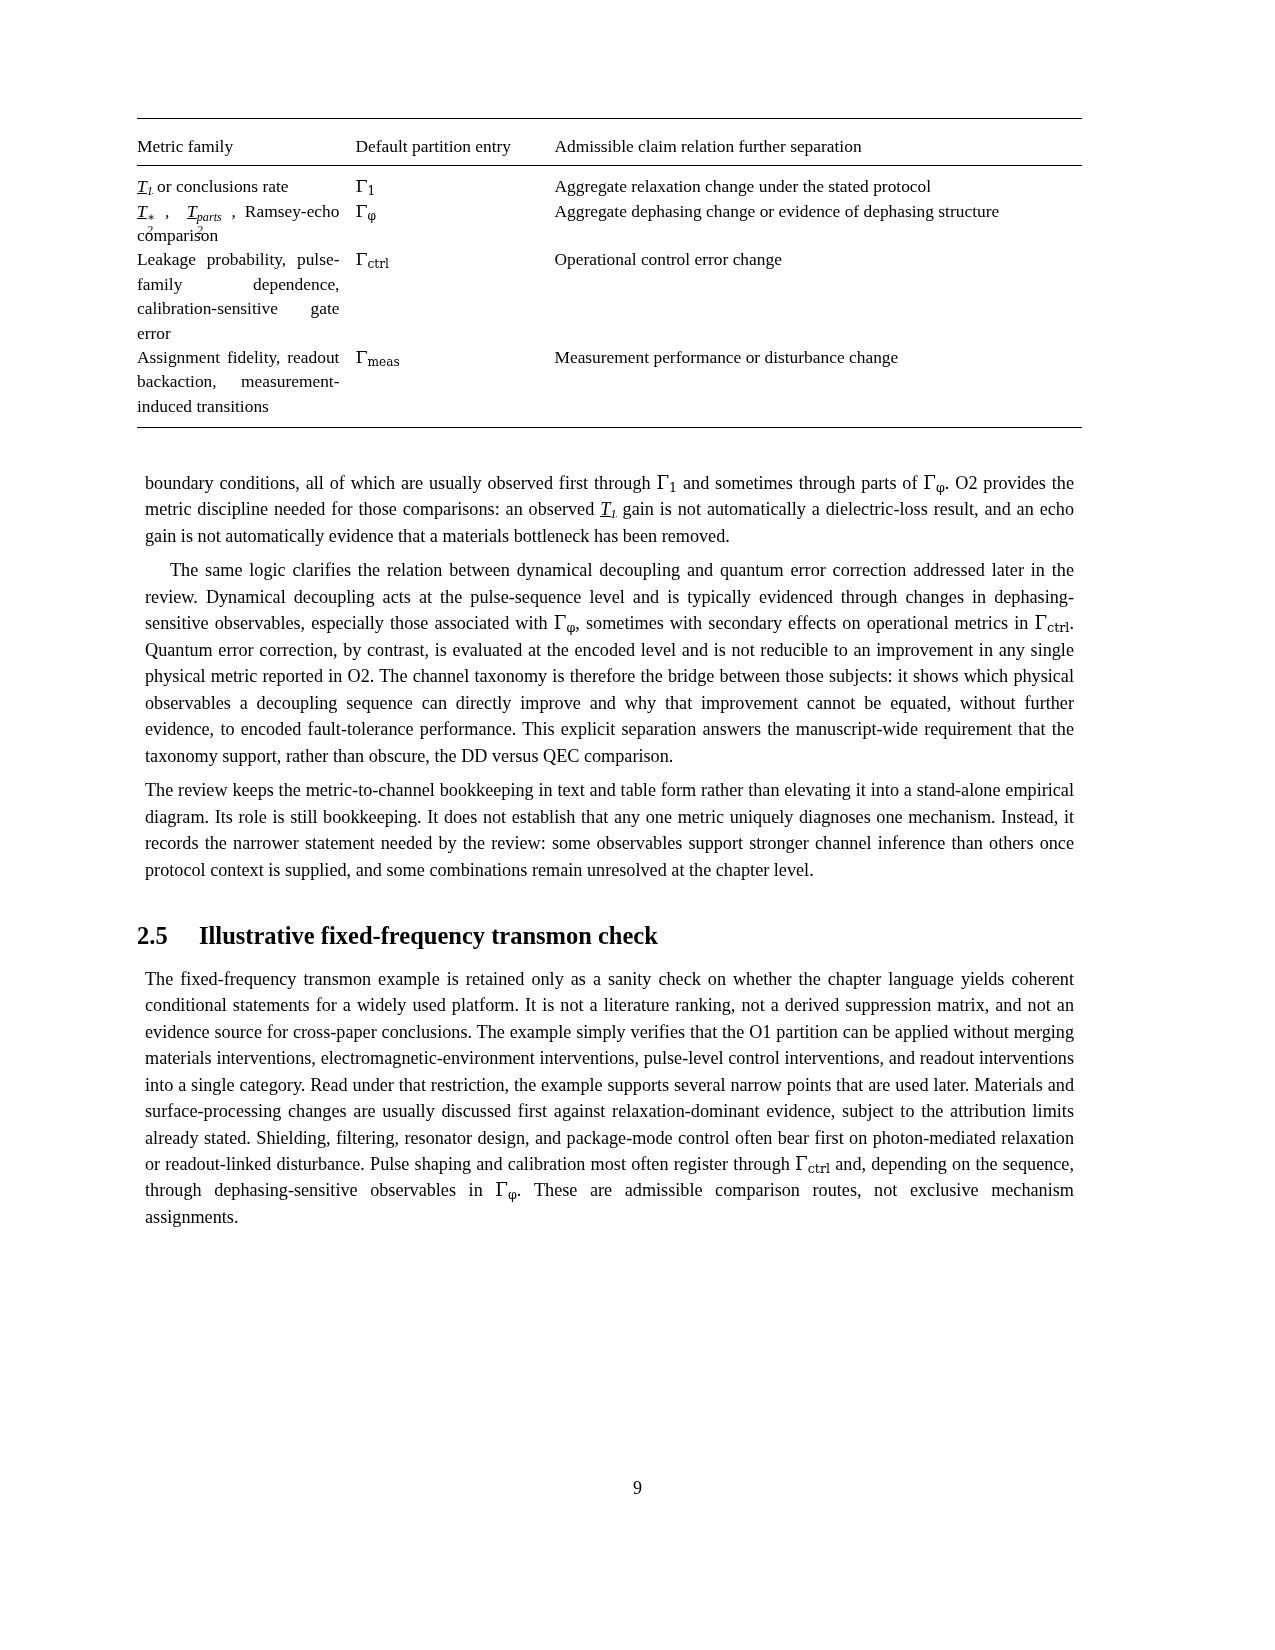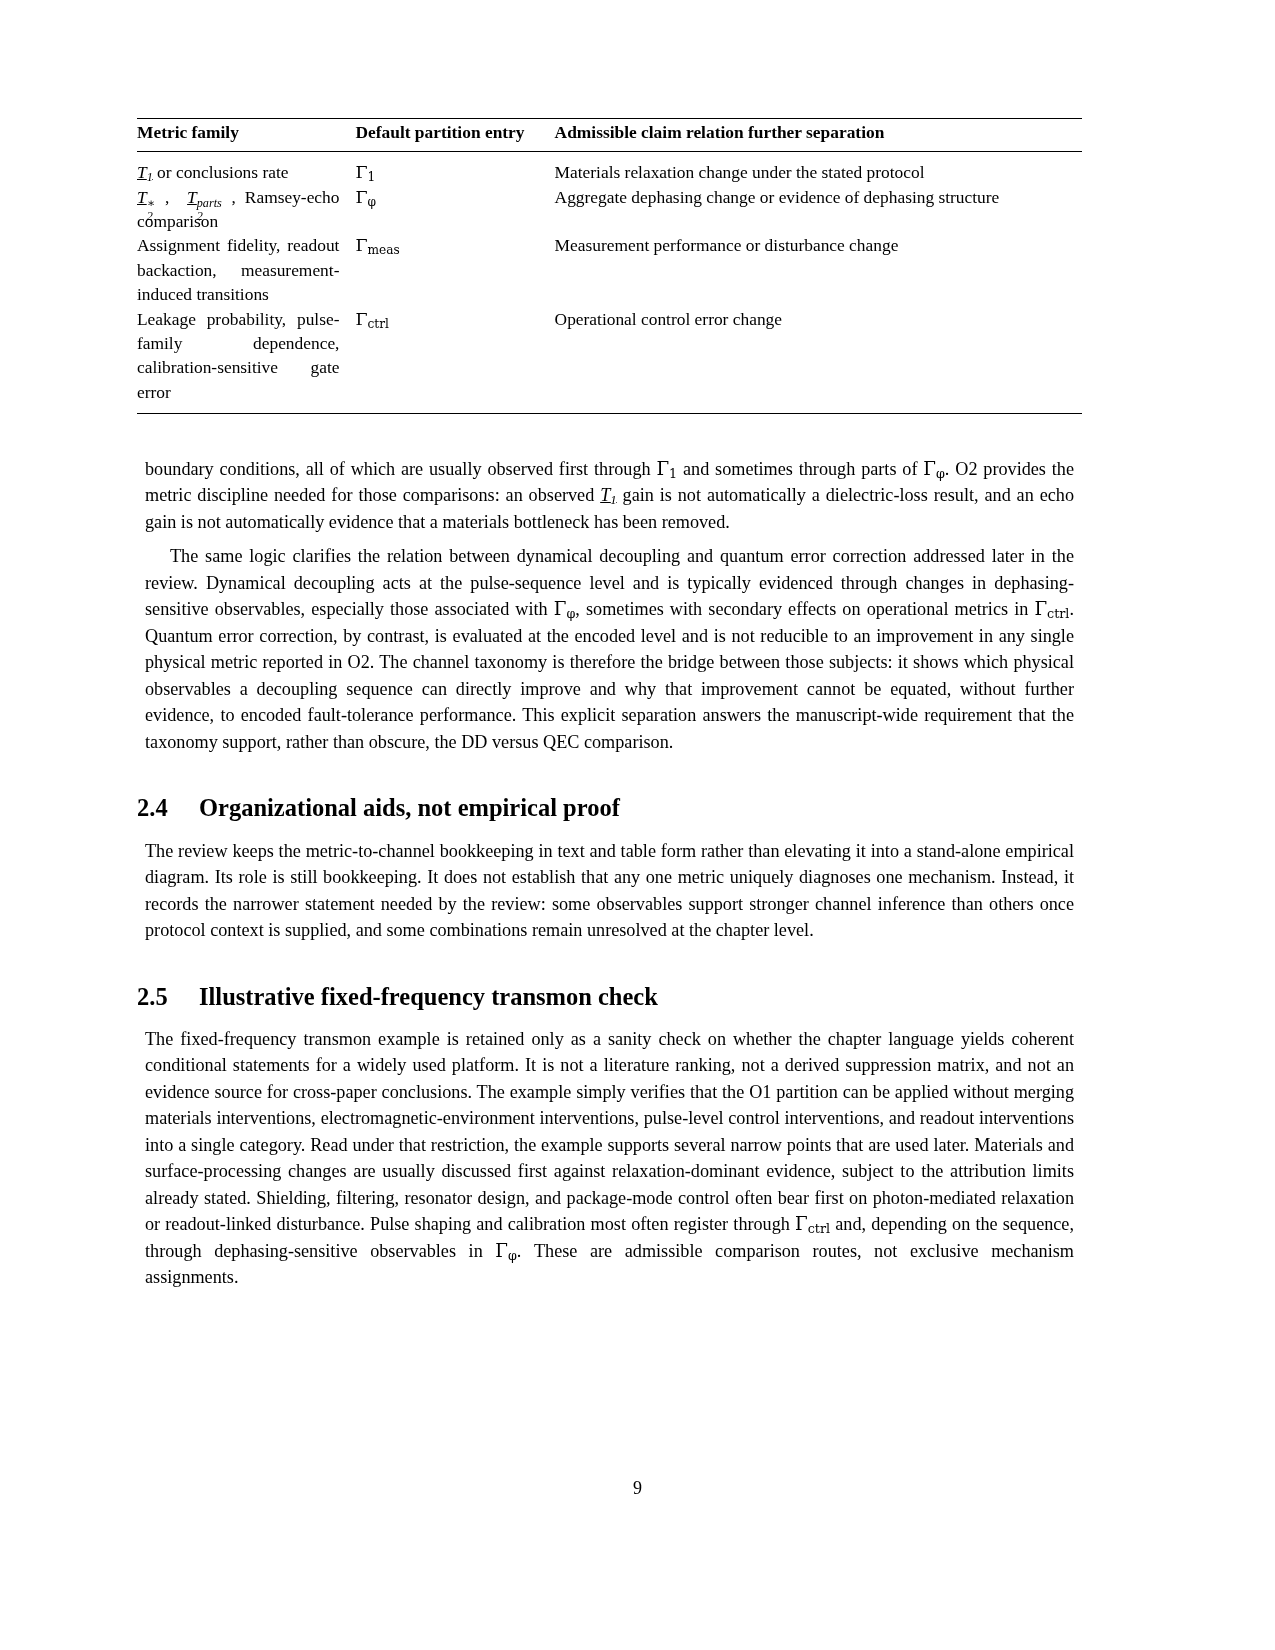--- a/index.html
+++ b/index.html
@@ -33,22 +33,21 @@
     font-size: 17.4px;
     line-height: 1.40;
   }
   table.metric-table thead td {
     border-bottom: 0.9px solid #000;
     vertical-align: top;
     padding: 5px 0 7px 0;
   }
   table.metric-table thead tr.rule-above td {
     border-top: 1.6px solid #000;
-    padding-top: 1px;
-    font-weight: bold;
+    padding-top: 15px;
   }
   table.metric-table tbody td {
     vertical-align: top;
     padding: 0;
   }
   table.metric-table tbody tr:first-child td {
     padding-top: 8px;
   }
   table.metric-table tbody tr:last-child td {
     padding-bottom: 9px;
@@ -147,53 +146,52 @@
           <td class="col1">Metric family</td>
           <td class="col2 cell-just">Default partition entry</td>
           <td class="col3">Admissible claim relation further separation</td>
         </tr>
       </thead>
       <tbody>
 
         <tr>
           <td class="col1"><span class="mathit"><span>T</span><sub>1</sub></span><span> or conclusions rate</span></td>
           <td class="col2"><span class="mathgreek"><span>Γ</span><sub>1</sub></span></td>
-          <td class="col3 cell-just">Materials relaxation change under the stated protocol</td>
+          <td class="col3 cell-just">Aggregate relaxation change under the stated protocol</td>
         </tr>
 
         <tr>
           <td class="col1 cell-just"><span class="mathit"><span>T</span><span class="stack"><span class="s-sup">∗</span><span class="s-sub">2</span></span></span><span>,&nbsp; </span><span class="mathit"><span>T</span><span class="stack" style="width:2.0em"><span class="s-sup">parts</span><span class="s-sub">2</span></span></span><span>, Ramsey-echo comparison</span></td>
           <td class="col2"><span class="mathgreek"><span>Γ</span><sub>φ</sub></span></td>
           <td class="col3 cell-just">Aggregate dephasing change or evidence of dephasing structure</td>
         </tr>
 
         <tr>
+          <td class="col1 cell-just">Leakage probability, pulse-family dependence, calibration-sensitive gate error</td>
+          <td class="col2"><span class="mathgreek"><span>Γ</span><sub>ctrl</sub></span></td>
+          <td class="col3 cell-just">Operational control error change</td>
+        </tr>
+
+        <tr>
           <td class="col1 cell-just">Assignment fidelity, readout backaction, measurement-induced transitions</td>
           <td class="col2"><span class="mathgreek"><span>Γ</span><sub>meas</sub></span></td>
           <td class="col3 cell-just">Measurement performance or disturbance change</td>
         </tr>
 
-        <tr>
-          <td class="col1 cell-just">Leakage probability, pulse-family dependence, calibration-sensitive gate error</td>
-          <td class="col2"><span class="mathgreek"><span>Γ</span><sub>ctrl</sub></span></td>
-          <td class="col3 cell-just">Operational control error change</td>
-        </tr>
-
 
       </tbody>
     </table>
     <div class="bottom-rule">&nbsp;</div>
 
     <div style="height:34px"></div>
 
     <p class="body"><span>boundary conditions, all of which are usually observed first through </span><span class="mathgreek"><span>Γ</span><sub>1</sub></span><span> and sometimes through parts of </span><span class="mathgreek"><span>Γ</span><sub>φ</sub></span><span>. O2 provides the metric discipline needed for those comparisons: an observed </span><span class="mathit"><span>T</span><sub>1</sub></span><span> gain is not automatically a dielectric-loss result, and an echo gain is not automatically evidence that a materials bottleneck has been removed.</span></p>
 
     <p class="body indent"><span>The same logic clarifies the relation between dynamical decoupling and quantum error correction addressed later in the review. Dynamical decoupling acts at the pulse-sequence level and is typically evidenced through changes in dephasing-sensitive observables, especially those associated with </span><span class="mathgreek"><span>Γ</span><sub>φ</sub></span><span>, sometimes with secondary effects on operational metrics in </span><span class="mathgreek"><span>Γ</span><sub>ctrl</sub></span><span>. Quantum error correction, by contrast, is evaluated at the encoded level and is not reducible to an improvement in any single physical metric reported in O2. The channel taxonomy is therefore the bridge between those subjects: it shows which physical observables a decoupling sequence can directly improve and why that improvement cannot be equated, without further evidence, to encoded fault-tolerance performance. This explicit separation answers the manuscript-wide requirement that the taxonomy support, rather than obscure, the DD versus QEC comparison.</span></p>
 
-    <h2 class="section"><span class="num">2.4</span><span>Organizational aids, not empirical proof</span></h2>
 
     <p class="body">The review keeps the metric-to-channel bookkeeping in text and table form rather than elevating it into a stand-alone empirical diagram. Its role is still bookkeeping. It does not establish that any one metric uniquely diagnoses one mechanism. Instead, it records the narrower statement needed by the review: some observables support stronger channel inference than others once protocol context is supplied, and some combinations remain unresolved at the chapter level.</p>
 
     <h2 class="section"><span class="num">2.5</span><span>Illustrative fixed-frequency transmon check</span></h2>
 
     <p class="body"><span>The fixed-frequency transmon example is retained only as a sanity check on whether the chapter language yields coherent conditional statements for a widely used platform. It is not a literature ranking, not a derived suppression matrix, and not an evidence source for cross-paper conclusions. The example simply verifies that the O1 partition can be applied without merging materials interventions, electromagnetic-environment interventions, pulse-level control interventions, and readout interventions into a single category. Read under that restriction, the example supports several narrow points that are used later. Materials and surface-processing changes are usually discussed first against relaxation-dominant evidence, subject to the attribution limits already stated. Shielding, filtering, resonator design, and package-mode control often bear first on photon-mediated relaxation or readout-linked disturbance. Pulse shaping and calibration most often register through </span><span class="mathgreek"><span>Γ</span><sub>ctrl</sub></span><span> and, depending on the sequence, through dephasing-sensitive observables in </span><span class="mathgreek"><span>Γ</span><sub>φ</sub></span><span>. These are admissible comparison routes, not exclusive mechanism assignments.</span></p>
 
   </div>
 
   <div class="folio">9</div>

